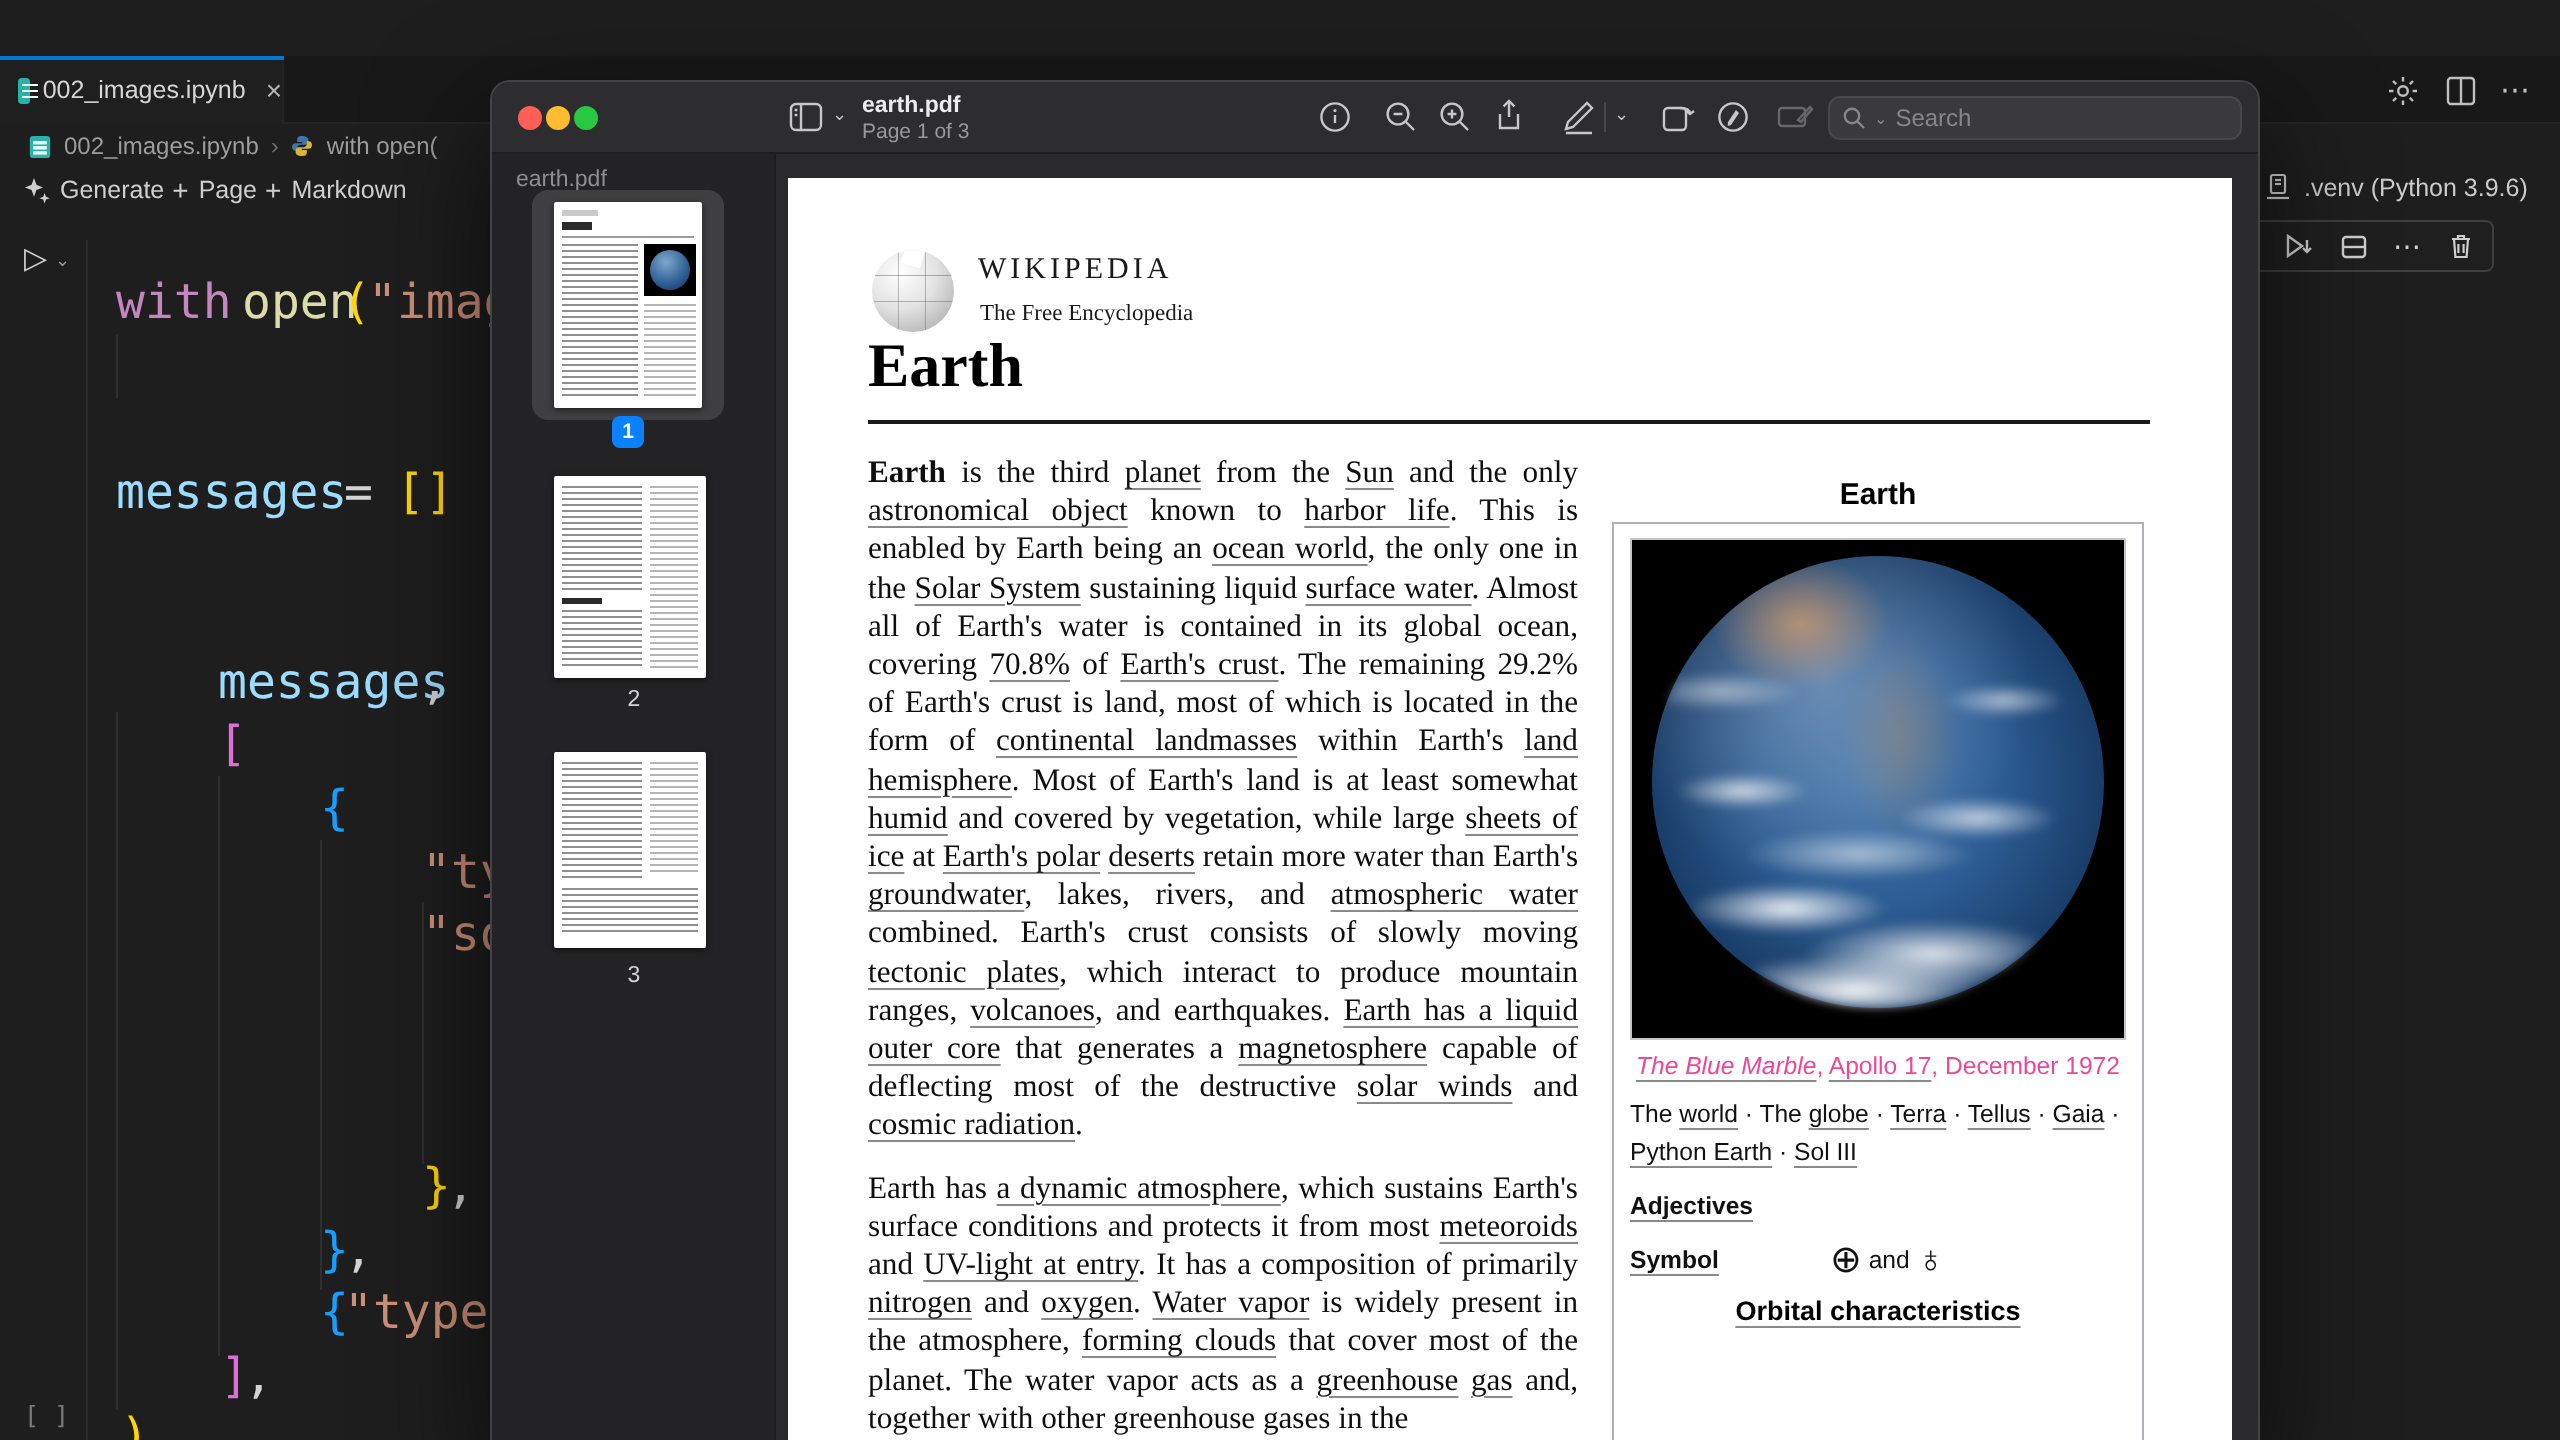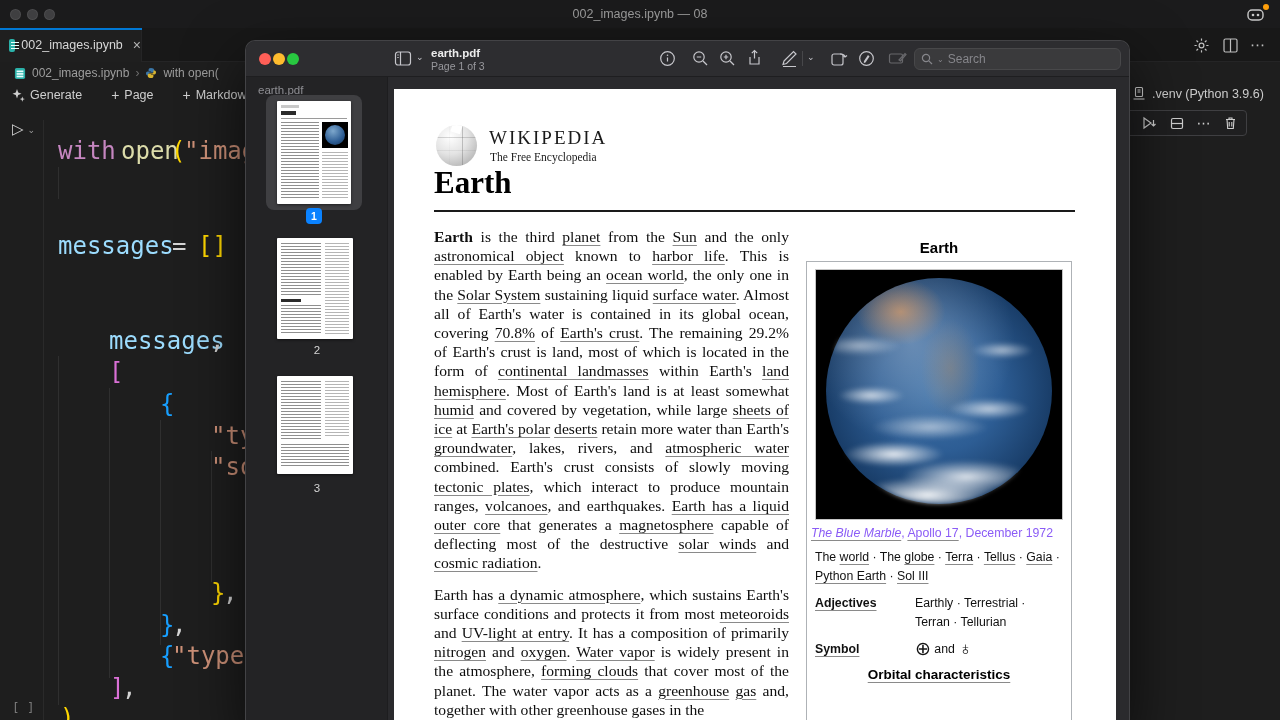--- a/index.html
+++ b/index.html
@@ -66,21 +66,21 @@
   
   .page{left:6px;top:12px;width:722px;height:642px;background:#ffffff;overflow:hidden;color:#111}
   .wp-globe{width:41px;height:41px;border-radius:50%;
      background:radial-gradient(circle at 35% 28%,#ffffff,#e3e3e3 45%,#b9b9b9 80%,#9a9a9a);
      position:relative;overflow:hidden}
   .wp-globe:before{content:"";position:absolute;inset:0;
      background:
       linear-gradient(to right,transparent 31%,rgba(90,90,90,.5) 32%,transparent 33%,transparent 64%,rgba(90,90,90,.5) 65%,transparent 66%),
       linear-gradient(to bottom,transparent 30%,rgba(90,90,90,.5) 31%,transparent 32%,transparent 62%,rgba(90,90,90,.5) 63%,transparent 64%)}
   .wp-globe:after{content:"";position:absolute;left:16px;top:-4px;width:10px;height:12px;background:#fff;transform:rotate(18deg)}
-  .wordmark{font-family:"Liberation Serif",serif;font-size:19px;letter-spacing:2px;color:#1a1a1a}
+  .wordmark{font-family:"Liberation Serif",serif;font-size:15px;letter-spacing:2px;color:#1a1a1a}
   .tagline{font-family:"Liberation Serif",serif;font-size:11.5px;color:#1a1a1a}
   .h1{font-family:"Liberation Serif",serif;font-size:31px;font-weight:bold;color:#000}
   .rule{background:#1a1a1a;height:2px}
   .bodytext{font-family:"Liberation Serif",serif;font-size:15.6px;line-height:19.2px;text-align:justify;color:#0e0e0e}
   .bodytext p+p{margin-top:12px}
   .lnk{text-decoration:underline;text-decoration-color:#8a8a8a;text-decoration-thickness:1px;text-underline-offset:2.5px}
   .b{font-weight:bold}
   .i{font-style:italic}
   .sym{font-size:19px;line-height:12px;vertical-align:-2px}
   .infobox-title{font-size:15px;font-weight:bold;text-align:center;color:#000}
@@ -95,47 +95,33 @@
   .earth:after{content:"";position:absolute;inset:0;border-radius:50%;filter:blur(2px);
      background:
       radial-gradient(ellipse 72px 18px at 30% 78%,rgba(255,255,255,.9),transparent 70%),
       radial-gradient(ellipse 92px 24px at 62% 88%,rgba(255,255,255,.85),transparent 70%),
       radial-gradient(ellipse 58px 15px at 72% 58%,rgba(255,255,255,.7),transparent 70%),
       radial-gradient(ellipse 48px 13px at 20% 52%,rgba(255,255,255,.75),transparent 70%),
       radial-gradient(ellipse 84px 18px at 46% 66%,rgba(255,255,255,.55),transparent 70%),
       radial-gradient(ellipse 44px 12px at 78% 32%,rgba(255,255,255,.6),transparent 70%),
       radial-gradient(ellipse 104px 26px at 45% 96%,rgba(255,255,255,.95),transparent 70%),
       radial-gradient(ellipse 60px 14px at 15% 30%,rgba(255,255,255,.5),transparent 70%)}
-  .caption{font-size:12.3px;text-align:left;color:#8b5cf6}
+  .caption{font-size:12.3px;text-align:center;color:#ec4899}
   .ib-h{font-size:13.5px;font-weight:bold;text-align:center;color:#000}
   .ib-row{display:flex;gap:8px;margin-bottom:8px}
   .ib-label{width:92px;font-size:12.3px;font-weight:bold;line-height:1.5;flex:none}
   .ib-label span{text-decoration:underline;text-decoration-color:#8a8a8a;text-decoration-thickness:1px;text-underline-offset:2.5px}
   .ib-val{flex:1;font-size:12.3px;line-height:1.55}
   svg{display:block}
 </style>
 </head>
 <body>
 
 <div class="root">
 
-  <div class="a titlebar">
-    <div class="a win-title">002_images.ipynb — 08</div>
-    <div class="a tl-dot" style="left:10px;top:9px"></div>
-    <div class="a tl-dot" style="left:27px;top:9px"></div>
-    <div class="a tl-dot" style="left:44px;top:9px"></div>
-    <div class="a" style="left:1246px;top:5px">
-      <svg width="19" height="19" viewBox="0 0 19 19">
-          <rect x="2" y="5" width="15" height="10" rx="4" fill="none" stroke="#c8c8c8" stroke-width="1.4"></rect>
-          <circle cx="7" cy="10" r="1.3" fill="#c8c8c8"></circle>
-          <circle cx="12" cy="10" r="1.3" fill="#c8c8c8"></circle>
-        </svg>
-    </div>
-    <div class="a" style="left:1263px;top:4px;width:6px;height:6px;border-radius:50%;background:#ff9f0a"></div>
-  </div>
 
   <div class="a tabstrip"></div>
   <div class="a tab">
     <div style="display:flex;align-items:center;height:100%;padding-left:9px;gap:6px">
       <span class="nbicon"></span>
       <span class="tab-label">002_images.ipynb</span>
       <span class="tab-close" style="margin-left:4px">×</span>
     </div>
   </div>
   <div class="a tab-accent"></div>
@@ -160,21 +146,21 @@
     <span class="crumb-sep">›</span>
     <span>
       <svg width="12" height="12" viewBox="0 0 12 12">
           <path d="M6 1c-2 0-2.4.9-2.4 1.8V4h2.5v.6H2.6C1.6 4.6 1 5.4 1 6.5S1.6 8.4 2.6 8.4h1V7c0-1 .9-1.6 1.8-1.6h2.3c.8 0 1.5-.7 1.5-1.5V2.8C9.2 1.9 8 1 6 1z" fill="#3b77a8"></path>
           <path d="M6 11c2 0 2.4-.9 2.4-1.8V8H5.9v-.6h3.5c1 0 1.6-.8 1.6-1.9s-.6-1.9-1.6-1.9h-1V5c0 1-.9 1.6-1.8 1.6H4.3c-.8 0-1.5.7-1.5 1.5v1.1C2.8 10.1 4 11 6 11z" fill="#d8b431"></path>
         </svg>
     </span>
     <span class="crumb">with open(</span>
   </div>
 
-  <div class="a" style="left:12px;top:83px;height:24px;display:flex;align-items:center;gap:29px">
+  <div class="a" style="left:12px;top:83px;height:24px;display:flex;align-items:center;gap:4px">
     <span class="nb-toolbar-item">
       <svg width="13" height="13" viewBox="0 0 13 13">
           <path d="M5 0l1.2 3.4L9.5 4.7 6.2 6 5 9.4 3.8 6 .5 4.7 3.8 3.4z" fill="#cfcfcf"></path>
           <path d="M10.3 7.5l.7 1.9 1.9.7-1.9.7-.7 1.9-.7-1.9-1.9-.7 1.9-.7z" fill="#cfcfcf"></path>
         </svg>
       <span>Generate</span>
     </span>
     <span class="nb-toolbar-item">
       <span class="plus">+</span>
       <span>Page</span>
@@ -397,21 +383,20 @@
             <div class="earth"></div>
           </div>
           <div class="caption" style="margin:6px 4px 0 4px"><span class="lnk i">The Blue Marble</span><span>, </span><span class="lnk">Apollo 17</span><span>, December 1972</span></div>
 
           <div style="padding:8px 8px 0 8px">
             <div class="ib-row">
               <div class="ib-val"><span>The </span><span class="lnk">world</span><span> · The </span><span class="lnk">globe</span><span> · </span><span class="lnk">Terra</span><span> · </span><span class="lnk">Tellus</span><span> · </span><span class="lnk">Gaia</span><span> · </span><span class="lnk">Python Earth</span><span> · </span><span class="lnk">Sol III</span></div>
             </div>
             <div class="ib-row">
               <div class="ib-label"><span>Adjectives</span></div>
-              <div class="ib-val"><span>Earthly · Terrestrial · Terran · Tellurian</span></div>
             </div>
             <div class="ib-row">
               <div class="ib-label"><span>Symbol</span></div>
               <div class="ib-val"><span class="sym">⊕</span><span> and </span><span class="sym">♁</span></div>
             </div>
           </div>
 
           <div class="ib-h" style="margin-top:4px"><span class="lnk">Orbital characteristics</span></div>
 
         </div>

